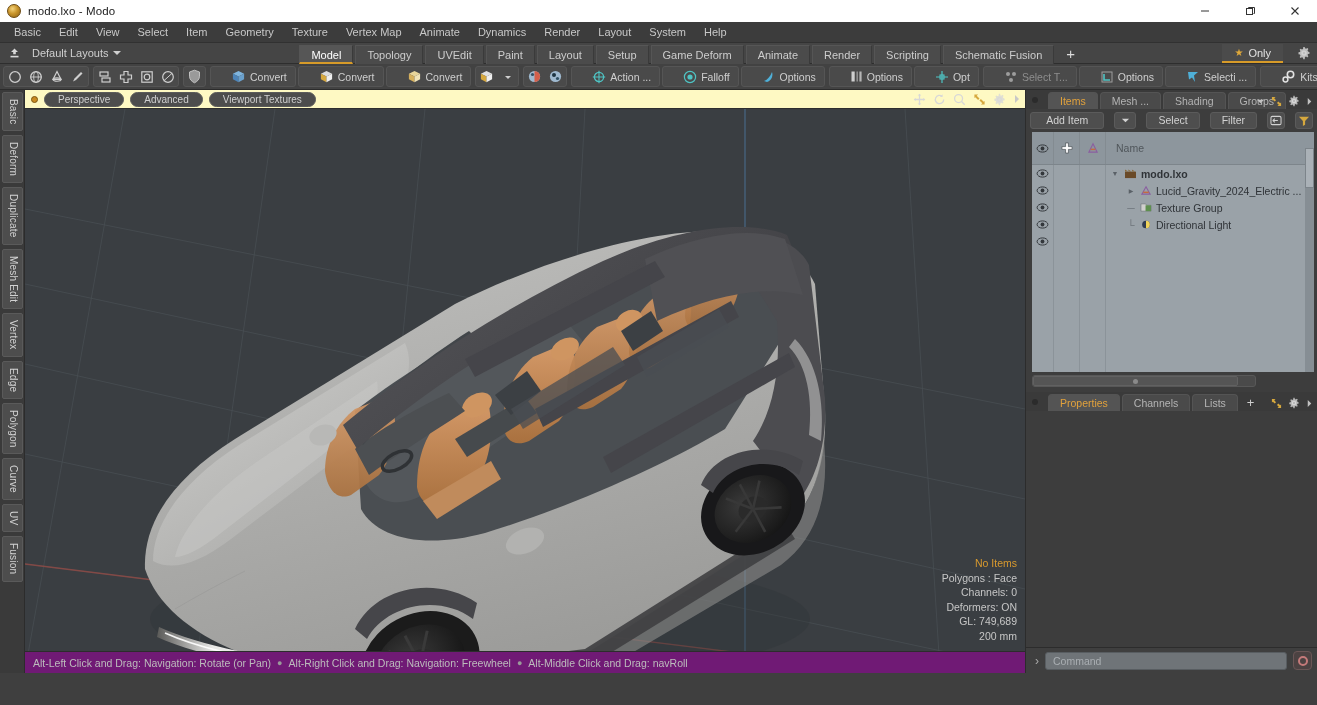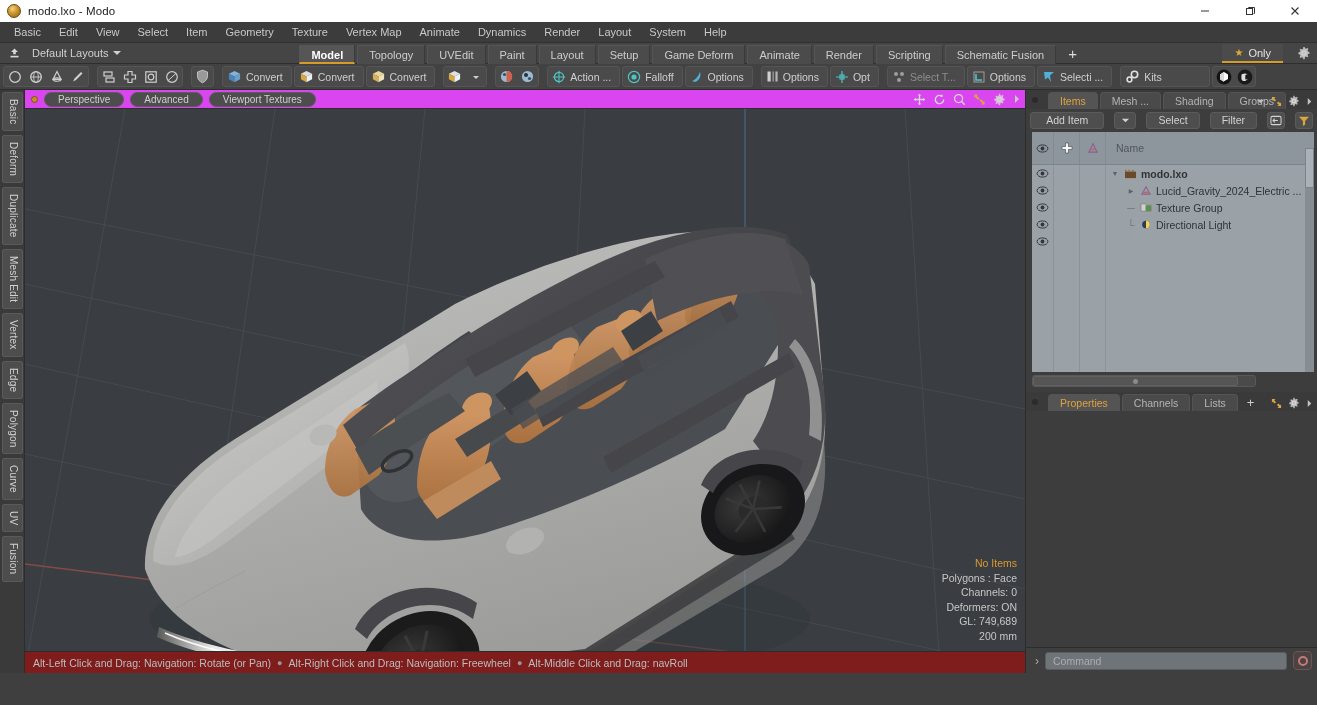--- a/index.html
+++ b/index.html
@@ -49,42 +49,42 @@
   .home-icon { width: 20px; display:flex; align-items:center; justify-content:center; margin-left: 4px; }
   .layouts-drop { font-size: 11px; color: #cfcfcf; padding: 0 8px; display:flex; align-items:center; gap:5px; }
   .caret-d { width:0;height:0;border-left:4px solid transparent;border-right:4px solid transparent;border-top:4px solid #cfcfcf; }
   .tabs-wrap { display: flex; align-items: flex-end; height: 21px; margin-left: 170px; }
   .ltab {
     font-size: 11px; color: #cdcdcd; height: 19px; line-height: 19px;
     padding: 0 11px; background: #4b4b4b; margin-right: 2px;
     border-top: 1px solid #565656; border-left: 1px solid #555; border-right: 1px solid #3a3a3a;
     white-space: nowrap;
   }
-  .ltab.active { background: #565656; color: #fff; border-bottom: 2px solid #d79b29; font-weight: bold; }
+  .ltab.active { background: #565656; color: #fff; border-bottom: 2px solid #d79b29; }
   .ltab.plus { background: transparent; border: none; color: #dcdcdc; font-size: 15px; padding: 0 10px; line-height: 17px;}
   .only-btn {
     position: absolute; right: 34px; top: 1px; height: 19px; display: flex; align-items: center;
     gap: 5px; padding: 0 12px; background: #4b4b4b; border-bottom: 2px solid #d79b29;
     font-size: 11px; color: #e2e2e2;
   }
   .star { color: #e0a93a; font-size: 10px; }
   .gear-right { position: absolute; right: 6px; top: 3px; }
 
   
   .toolbar {
     height: 26px; background: #424242; display: flex; align-items: center;
     gap: 2px; padding: 0 3px; border-bottom: 1px solid #2c2c2c;
   }
   .tgroup { display: flex; align-items: center; background: #4a4a4a; border: 1px solid #555; border-radius: 3px; height: 21px; }
   .tbtn {
     width: 21px; height: 19px; display: flex; align-items: center; justify-content: center;
     color: #cfcfcf;
   }
   .tlabel {
-    display: flex; align-items: center; gap: 4px; height: 21px; padding: 0 8px 0 4px;
+    display: flex; align-items: center; gap: 4px; height: 21px; padding: 0 8px 0 20px;
     background: #4a4a4a; border: 1px solid #555; border-radius: 3px;
     font-size: 10.5px; color: #cfcfcf; white-space: nowrap;
   }
   .tlabel.dim { color: #8e8e8e; }
   .cube-ico { width:15px; height:14px; flex:none; }
   .sep { width: 4px; }
 
   
   .main { display: flex; height: 583px; }
 
@@ -94,39 +94,39 @@
     width: 21px; margin: 0 auto 4px auto; background: #4d4d4d;
     border: 1px solid #5a5a5a; border-radius: 2px;
     writing-mode: vertical-rl; text-orientation: mixed;
     font-size: 10px; color: #d2d2d2; padding: 6px 3px; text-align: center;
     letter-spacing: .2px;
   }
 
   
   .viewport-col { flex: 1; display: flex; flex-direction: column; background: #3b3b3b; }
   .vp-header {
-    height: 19px; background: #d946ef; display: flex; align-items: center; gap: 6px;
+    height: 19px; background: #fef9c3; display: flex; align-items: center; gap: 6px;
     padding-left: 6px; position: relative; border-bottom: 1px solid #2e2e2e;
   }
   .vp-dot { width: 7px; height: 7px; border-radius: 50%; background: #c98a22; border: 1px solid #7d5612; }
   .vp-pill {
     font-size: 10px; color: #cfcfcf; background: #4d4d4d; border: 1px solid #5b5b5b;
     border-radius: 9px; padding: 1px 13px; white-space: nowrap;
   }
   .vp-icons { position: absolute; right: 4px; display: flex; align-items: center; gap: 7px; }
 
   .vp-canvas { flex: 1; position: relative; overflow: hidden; background: #3a3e42; }
   .vp-stats {
     position: absolute; right: 8px; bottom: 8px; text-align: right;
     font-size: 10.5px; color: #c6c6c6; line-height: 14.5px;
   }
   .vp-stats .hl { color: #d99a2e; }
 
   .statusbar {
-    height: 22px; background: #7f1d1d; display: flex; align-items: center;
+    height: 22px; background: #701a75; display: flex; align-items: center;
     padding-left: 8px; border-top: 1px solid #2c2c2c;
     font-size: 10.5px; color: #bcbcbc; gap: 6px;
   }
   .bull { color: #9a9a9a; font-size: 9px; }
 
   
   .rpanel { width: 292px; background: #3d3d3d; border-left: 1px solid #2c2c2c; display: flex; flex-direction: column; }
   .pan-tabbar {
     height: 19px; background: #3a3a3a; display: flex; align-items: flex-end;
     position: relative; padding-left: 4px;

